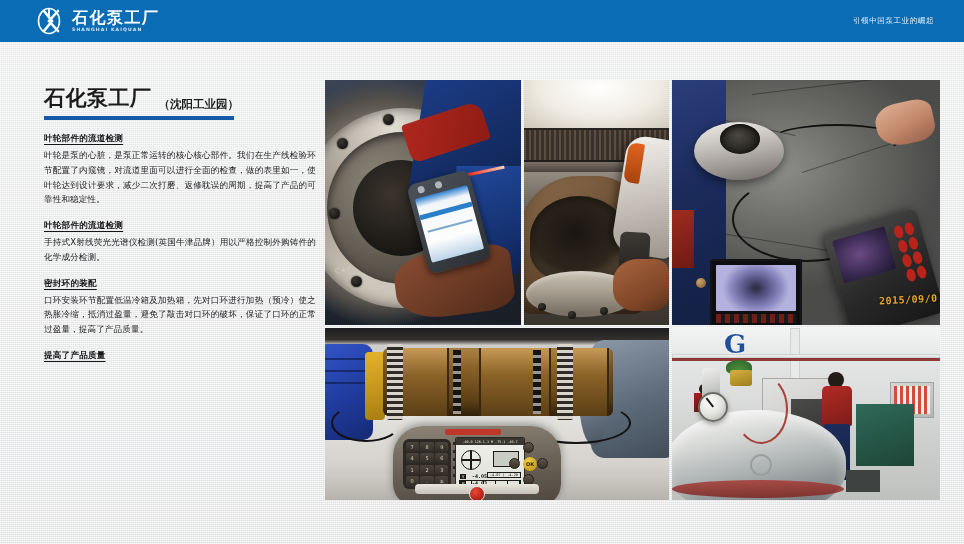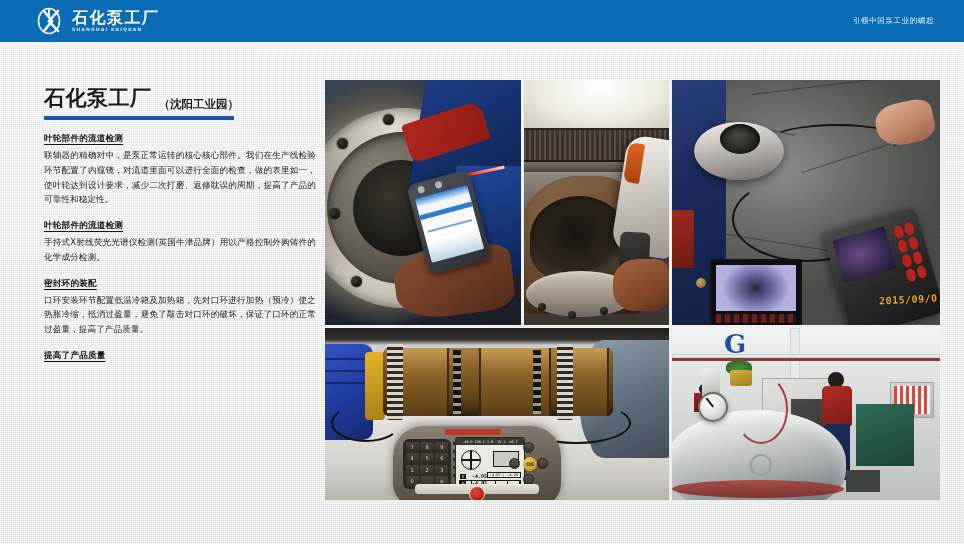--- a/index.html
+++ b/index.html
@@ -780,21 +780,21 @@
   <div id="left-col">
 
     <div id="title-row">
       <span id="page-title">石化泵工厂</span>
       <span id="page-subtitle">（沈阳工业园）</span>
     </div>
     <div id="title-rule"></div>
 
     <div class="section">
       <div class="section-heading">叶轮部件的流道检测</div>
-      <div class="section-body">联轴器的精确对中，是泵正常运转的核心核心部件。我们在生产线检验环节配置了内窥镜，对流道里面可以进行全面的检查，做的表里如一，使叶轮达到设计要求，减少二次打磨、返修耽误的周期，提高了产品的可靠性和稳定性。</div>
+      <div class="section-body">叶轮是泵的心脏，是泵正常运转的核心核心部件。我们在生产线检验环节配置了内窥镜，对流道里面可以进行全面的检查，做的表里如一，使叶轮达到设计要求，减少二次打磨、返修耽误的周期，提高了产品的可靠性和稳定性。</div>
     </div>
 
     <div class="section">
       <div class="section-heading">叶轮部件的流道检测</div>
       <div class="section-body">手持式X射线荧光光谱仪检测(英国牛津品牌）用以严格控制外购铸件的化学成分检测。</div>
     </div>
 
     <div class="section">
       <div class="section-heading">密封环的装配</div>
       <div class="section-body">口环安装环节配置低温冷箱及加热箱，先对口环进行加热（预冷）使之热胀冷缩，抵消过盈量，避免了敲击对口环的破坏，保证了口环的正常过盈量，提高了产品质量。</div>

